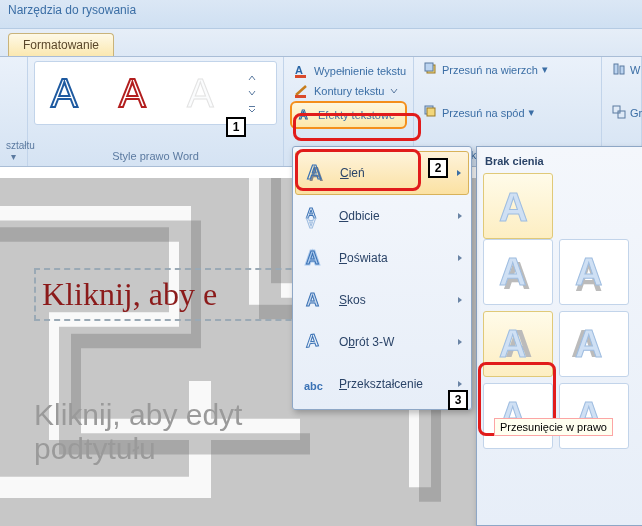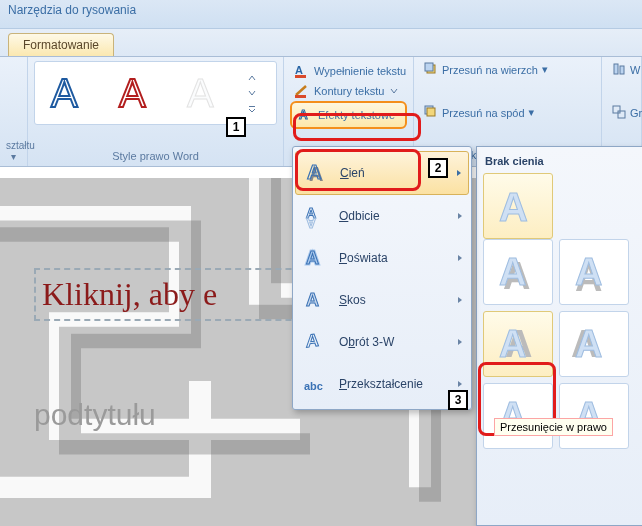--- a/index.html
+++ b/index.html
@@ -232,20 +232,21 @@
       <g stroke="#6d6d6d" stroke-width="22" fill="none" opacity="0.35">
         <path d="M-30 55 L190 55 L190 165 L70 165 L70 275 L310 275"></path>
         <path d="M270 0 L270 135 L430 135 L430 335"></path>
       </g>
     </svg>
   </div>
   <div class="title-box">
     <div class="title-text">Kliknij, aby e</div>
   </div>
   <div class="subtitle-box">
+    <div class="subtitle-text">Kliknij, aby edyt</div>
     <div class="subtitle-text">podtytułu</div>
   </div>
 </div>
 
 <div class="fx-menu">
   <div class="fx-item sel">
     <svg class="ico" viewBox="0 0 26 26">
         <text x="5" y="21" font-size="20" font-weight="bold" fill="#888">A</text>
         <text x="3" y="19" font-size="20" font-weight="bold" fill="none" stroke="#3a72b5" stroke-width="1.2">A</text>
       </svg>

